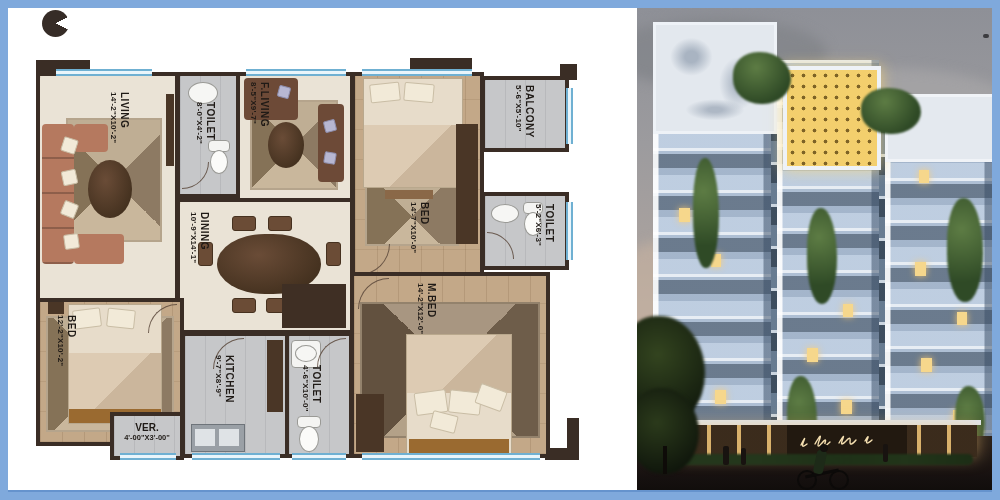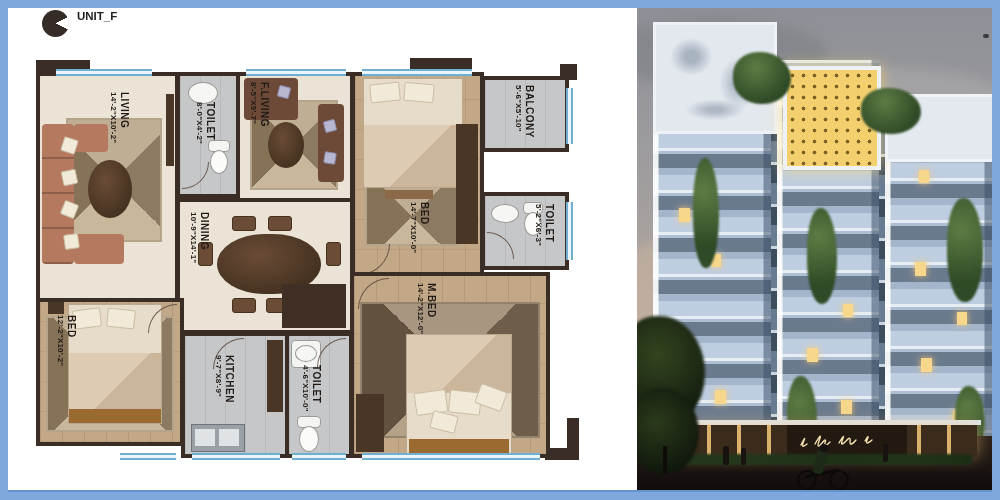--- a/index.html
+++ b/index.html
@@ -75,21 +75,20 @@
   .sil{position:absolute;background:#181310;border-radius:2px;}
 </style>
 </head>
 <body>
 
 <div class="page">
 
   <div class="header">
     <div class="logo"></div>
     <div class="htxt">
-      <div class="sub">UNIT_F</div>
     </div>
   </div>
 
   <div class="plan">
 
     <div class="stub" style="left:4px;top:-4px;width:54px;height:13px;"></div>
     <div class="stub" style="left:4px;top:-4px;width:22px;height:22px;"></div>
     <div class="stub" style="left:378px;top:-6px;width:62px;height:12px;"></div>
     <div class="stub" style="left:528px;top:0px;width:17px;height:16px;"></div>
     <div class="stub" style="left:513px;top:384px;width:34px;height:12px;"></div>
@@ -195,20 +194,26 @@
         <div class="blank" style="left:0;top:48px;width:92px;height:56px;"></div>
         <div class="wood" style="left:0;top:104px;width:92px;height:14px;"></div>
       </div>
       <div class="arc" style="left:108px;top:2px;width:28px;height:28px;transform:rotate(90deg);"></div>
       <div class="lbl" style="left:15px;top:13px;">
         <span class="n">BED</span>
         <span class="d">12'-2"X10'-2"</span>
       </div>
     </div>
 
+    <div class="rm gray" style="left:82px;top:352px;width:66px;height:40px;">
+      <div class="lblh" style="left:0;top:6px;width:66px;">
+        <span class="n">VER.</span>
+        <span class="d">4'-00"X3'-00"</span>
+      </div>
+    </div>
 
     <div class="rm gray" style="left:153px;top:272px;width:100px;height:118px;">
       <div class="dark" style="left:82px;top:4px;width:16px;height:72px;"></div>
       <div class="arc" style="left:28px;top:2px;width:30px;height:30px;transform:rotate(90deg);"></div>
       <div style="position:absolute;left:6px;top:88px;width:52px;height:26px;background:#9aa0a6;border:1px solid #6e747a;">
         <div style="position:absolute;left:3px;top:4px;width:20px;height:17px;background:#dfe3e6;"></div>
         <div style="position:absolute;left:27px;top:4px;width:20px;height:17px;background:#dfe3e6;"></div>
       </div>
       <div class="lbl" style="left:28px;top:19px;">
         <span class="n">KITCHEN</span>

